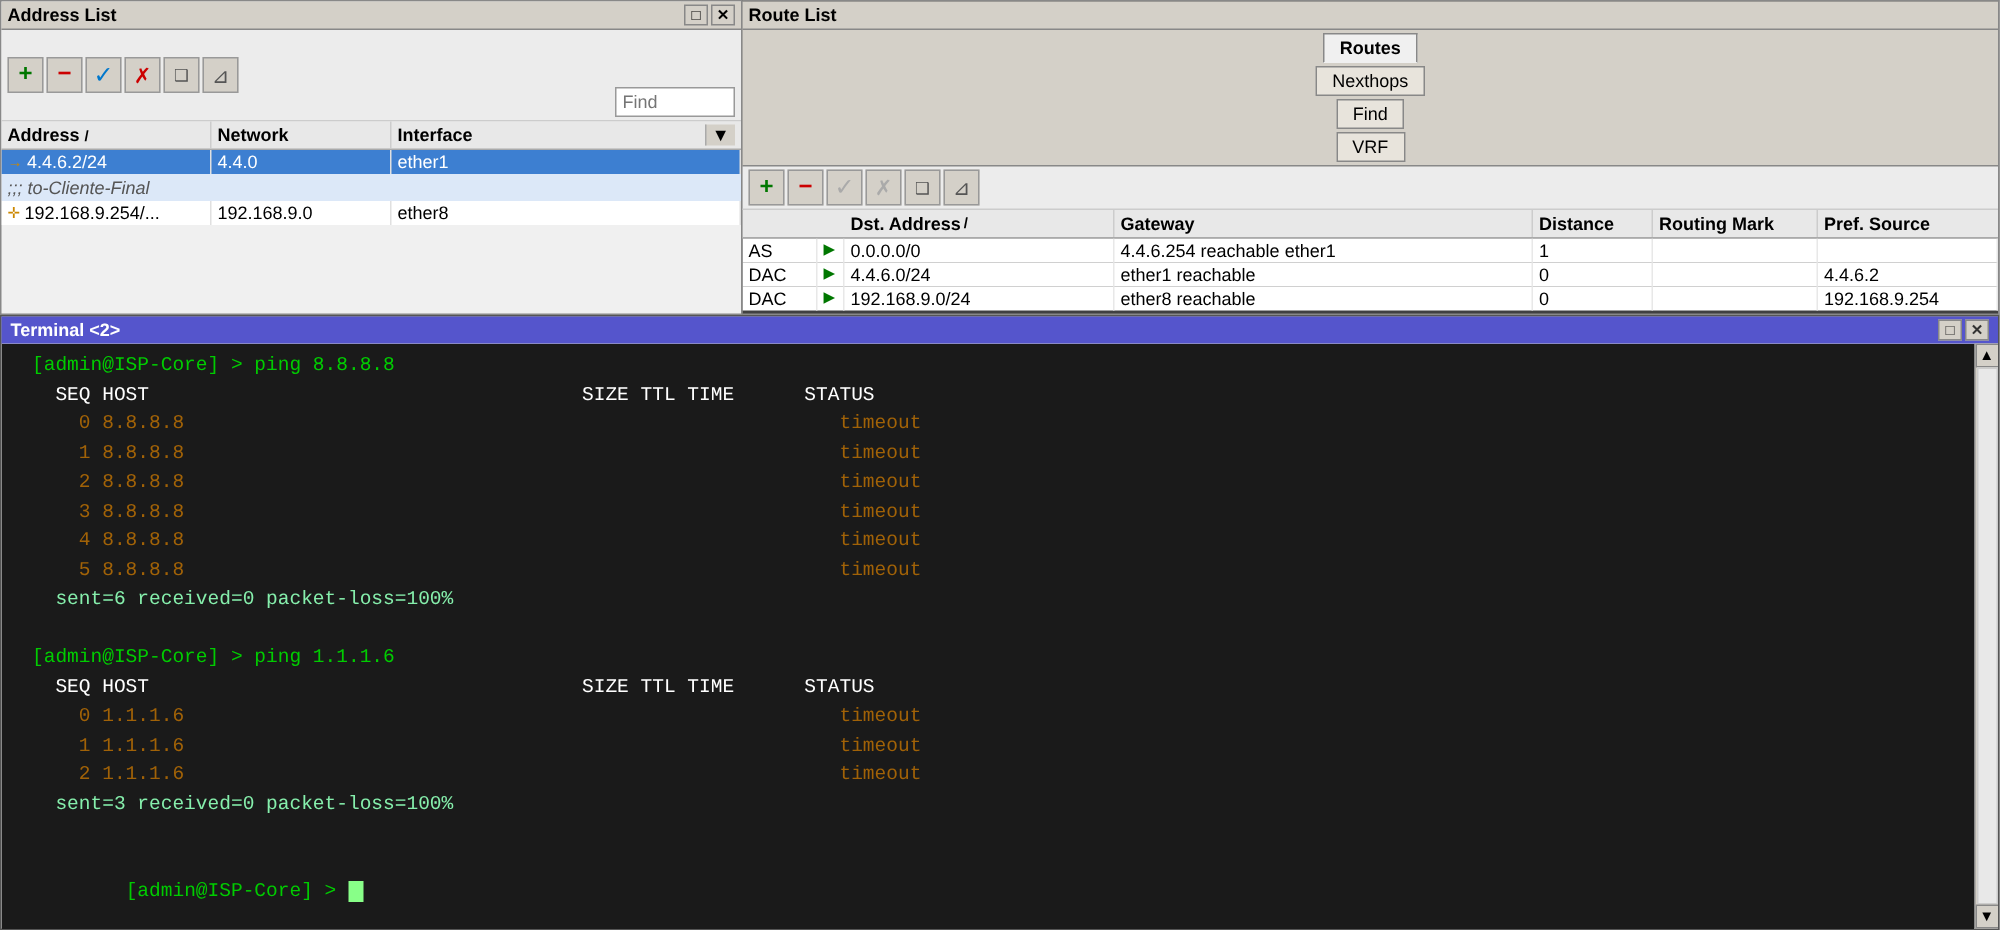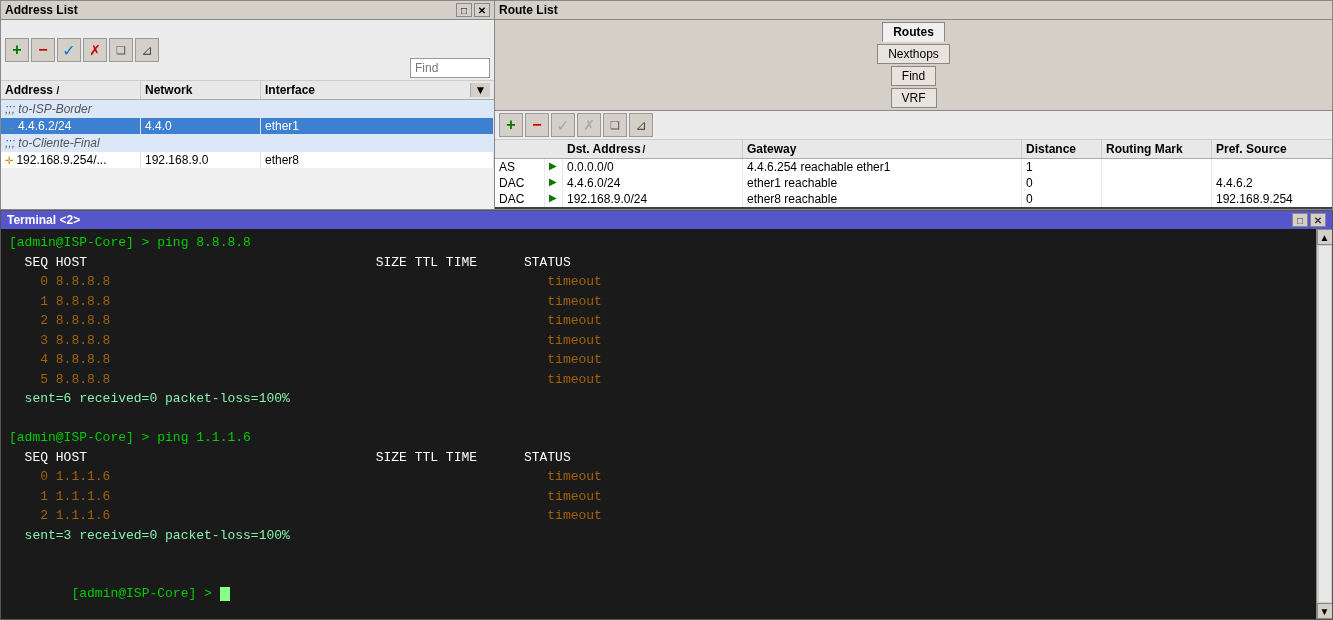--- a/index.html
+++ b/index.html
@@ -78,21 +78,21 @@
     
     .terminal-panel { position: absolute; left: 0; top: 210px; width: 1333px; height: 410px; border: 1px solid #555; display: flex; flex-direction: column; }
     .terminal-titlebar { background: #5555cc; color: white; padding: 2px 6px; font-size: 12px; font-weight: bold; display: flex; align-items: center; justify-content: space-between; }
     .terminal-titlebar-btns { display: flex; gap: 2px; }
     .term-btn { width: 16px; height: 14px; background: #d4d0c8; border: 1px solid #888; font-size: 10px; display: flex; align-items: center; justify-content: center; cursor: pointer; color: #333; }
 
     .terminal-body { flex: 1; background: #1a1a1a; color: #ffffff; font-family: 'Courier New', Courier, monospace; font-size: 13px; padding: 4px 8px; overflow-y: auto; position: relative; }
     .scroll-arrow { width: 16px; height: 16px; background: #d4d0c8; border: 1px solid #888; display: flex; align-items: center; justify-content: center; font-size: 10px; cursor: pointer; }
     .scroll-track { flex: 1; width: 14px; background: #e8e8e8; border: 1px solid #ccc; }
 
-    .term-line { line-height: 1.5; white-space: pre; }
+    .term-line { line-height: 1.5; white-space: pre; margin-left: 12px; }
     .term-prompt { color: #00cc00; }
     .term-header { color: #ffffff; font-weight: normal; }
     .term-data { color: #a16207; }
     .term-summary { color: #86efac; }
     .term-cursor { display: inline-block; width: 10px; height: 14px; background: #88ff88; vertical-align: text-bottom; }
   </style>
 </head>
 <body>
 
 <div class="top-area">
@@ -122,21 +122,20 @@
         <span class="sort-arrow"> /</span>
       </div>
       <div class="col-net">Network</div>
       <div class="col-iface">
         <span>Interface</span>
         <div class="dropdown-btn">▼</div>
       </div>
     </div>
     <div class="table-body">
 
-      <div class="group-row">;;; to-ISP-Border</div>
       <div class="data-row selected">
         <div class="cell cell-addr">
           <span class="row-icon icon-arrow">→</span>
           <span>4.4.6.2/24</span>
         </div>
         <div class="cell cell-net">4.4.0</div>
         <div class="cell cell-iface">ether1</div>
       </div>
 
       <div class="group-row">;;; to-Cliente-Final</div>

